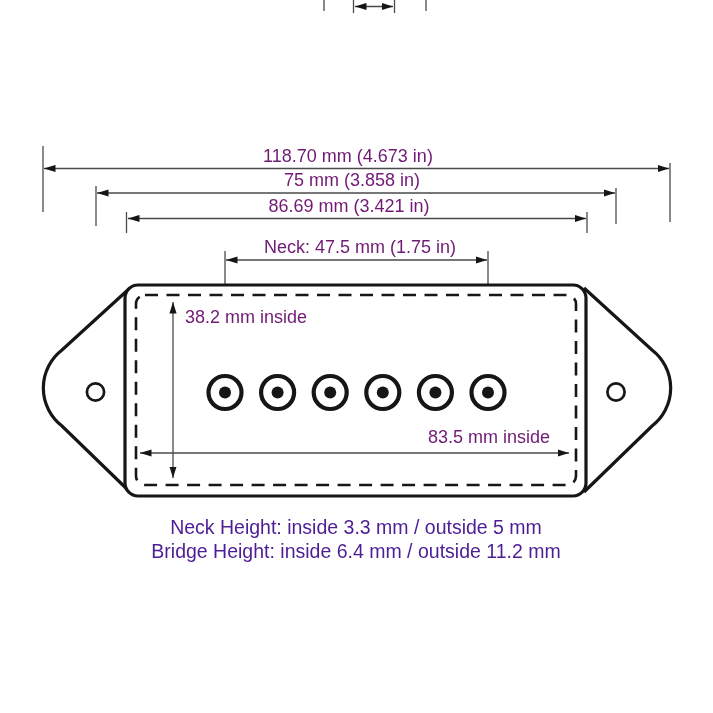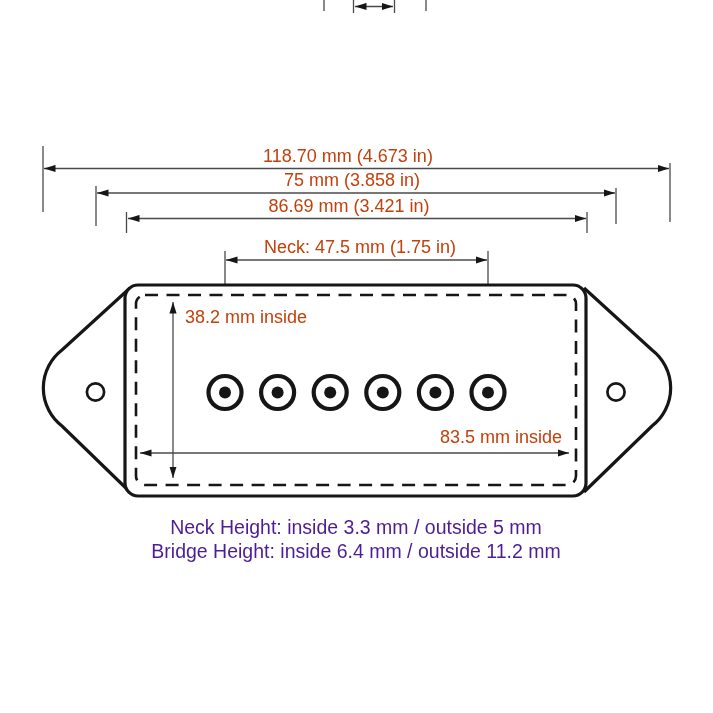--- a/index.html
+++ b/index.html
@@ -10,24 +10,24 @@
     font-family:"Liberation Sans", sans-serif;
     color:#161616;
     overflow:hidden;
   }
   .stage svg{position:absolute;left:0;top:0;}
   .lbl{
     position:absolute;
     font-size:18px;
     line-height:21px;
     white-space:nowrap;
-    color:#c2410c;
+    color:#701a75;
   }
   .lbl.center{transform:translateX(-50%);}
-  .lbl.rightalign{transform:translateX(-100%);margin-left:12px;}
+  .lbl.rightalign{transform:translateX(-100%);}
   .note{
     position:absolute;
     left:356px;
     transform:translateX(-50%);
     font-size:19.5px;
     line-height:24px;
     white-space:nowrap;
     color:#4c1d95;
   }
   

